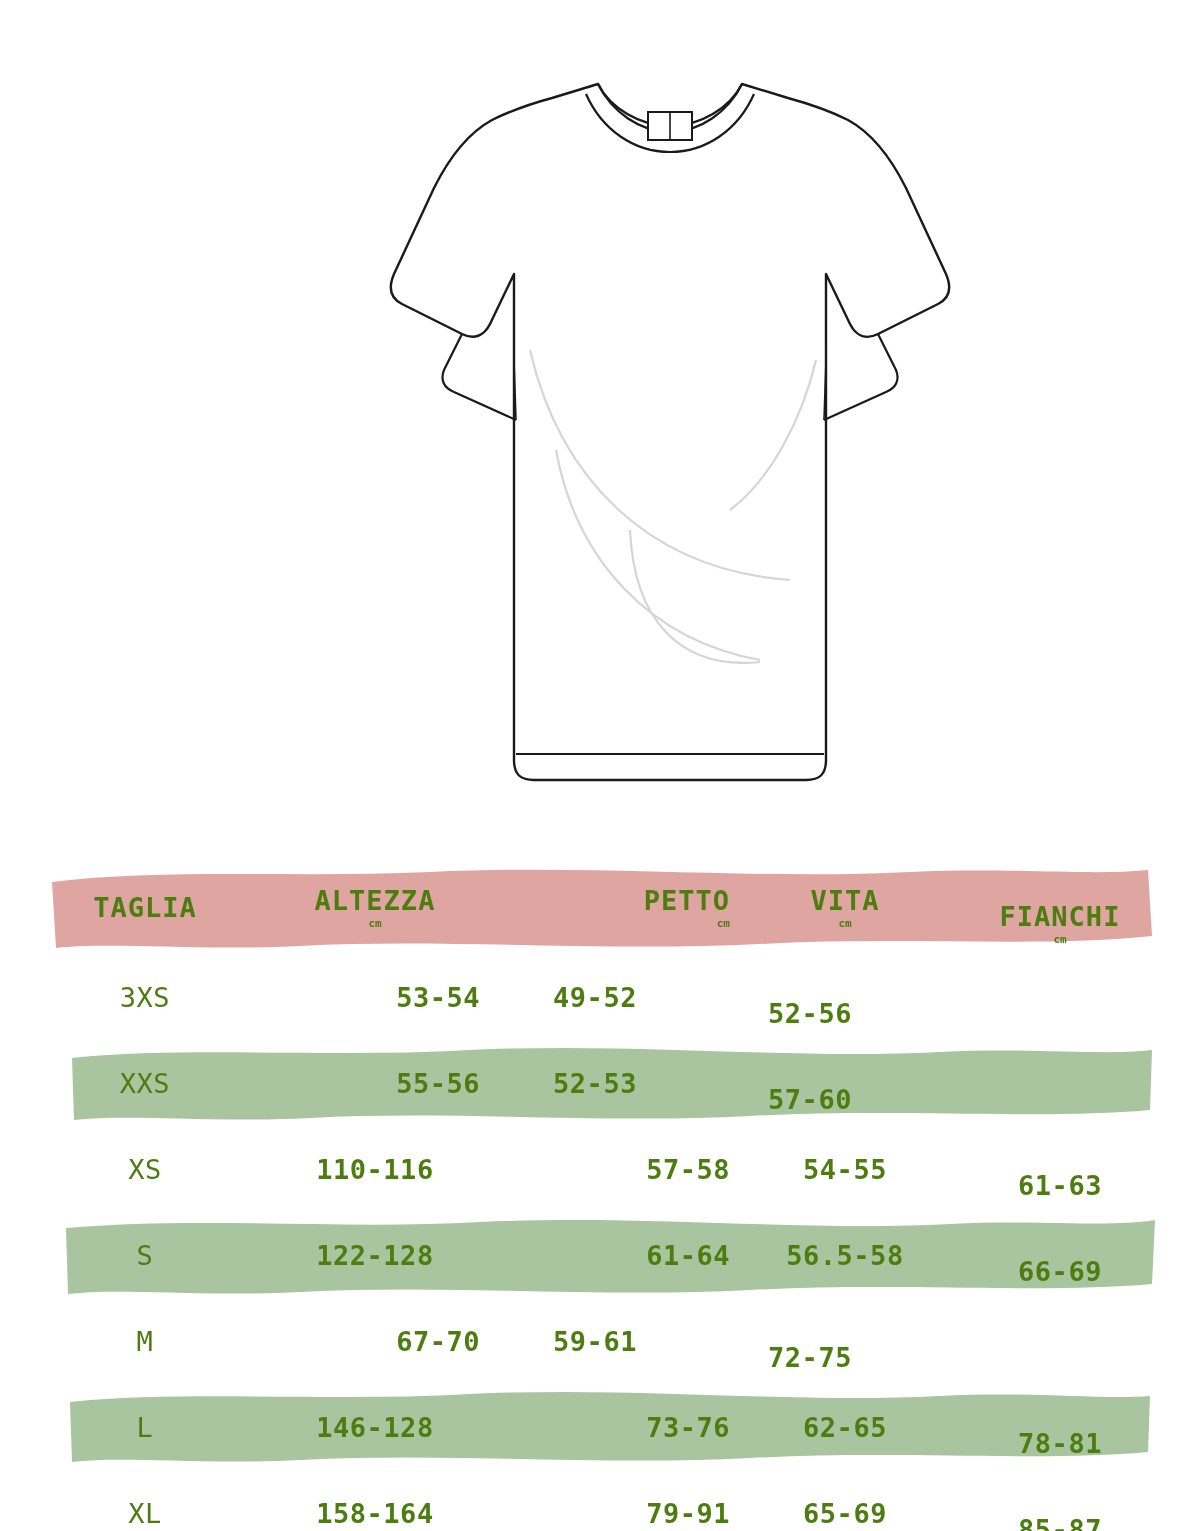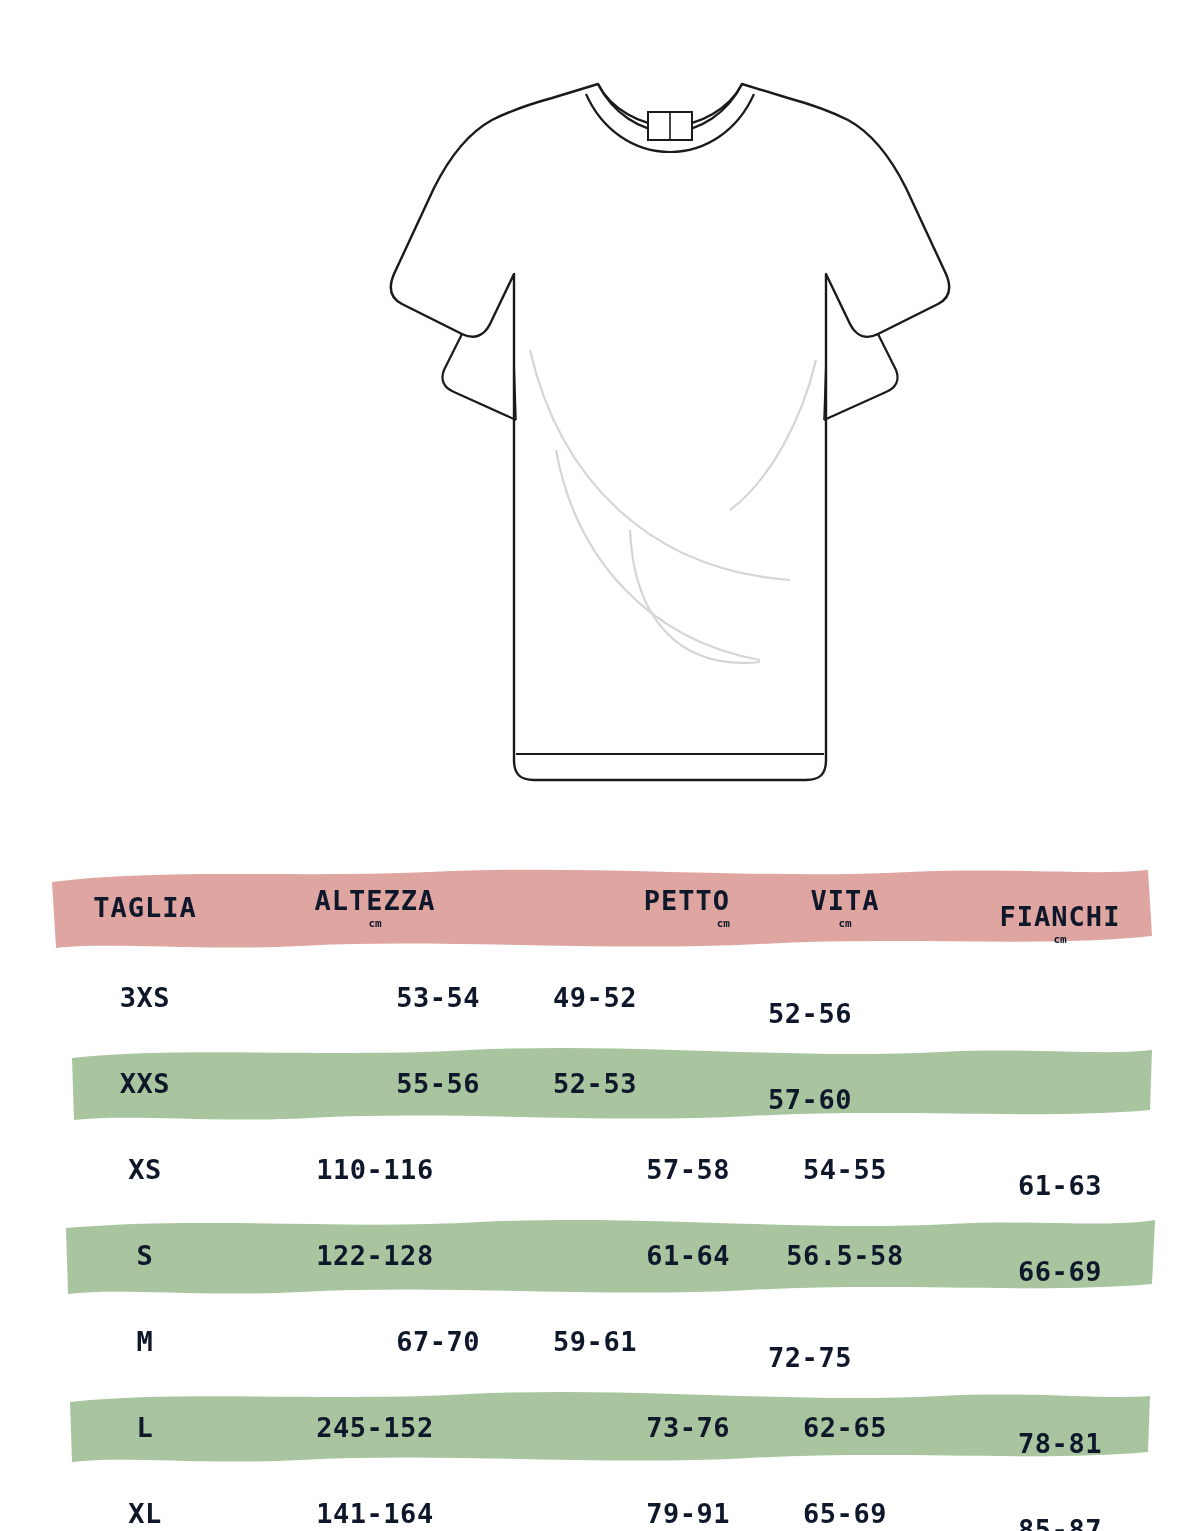--- a/index.html
+++ b/index.html
@@ -55,21 +55,21 @@
     z-index: 1;
     display: flex;
     align-items: center;
     height: 100%;
     padding: 0 40px;
     box-sizing: border-box;
   }
 
   .cell {
     text-align: center;
-    color: #0f172a;
+    color: #4d7c0f;
   }
   .c-size   { width: 210px; }
   .c-alt    { width: 250px; }
   .c-pet    { width: 230px; text-align: right; }
   .c-vit    { width: 230px; }
   .c-fia    { width: 200px; margin-top: 32px; }
 
   .header-row .cell {
     font-size: 27px;
     font-weight: bold;
@@ -86,21 +86,21 @@
   .header-row {
     height: 92px;
   }
 
   .data-row .cell {
     font-size: 27px;
     font-weight: bold;
     letter-spacing: 0.5px;
   }
   .data-row .c-size {
-    font-weight: bold;
+    font-weight: normal;
   }
 </style>
 </head>
 <body>
 
 <div class="shirt-area">
   <svg class="shirt-svg" width="740" height="740" viewBox="0 0 740 740">
 
     <path d="M262 60
              C 278 52, 300 44, 322 38
@@ -236,30 +236,30 @@
     </div>
   </div>
 
   <div class="row data-row">
     <svg class="brush" viewBox="0 0 1200 86" preserveAspectRatio="none">
       <path d="M70 18 C 190 6, 330 18, 470 10 C 640 2, 790 20, 940 12 C 1030 7, 1100 16, 1150 12
                L 1148 68 C 1040 78, 900 66, 750 74 C 600 82, 450 68, 300 76 C 200 81, 125 72, 72 78 Z" fill="#a9c5a0"></path>
     </svg>
     <div class="cells">
       <div class="cell c-size">L</div>
-      <div class="cell c-alt">245-152</div>
+      <div class="cell c-alt">146-128</div>
       <div class="cell c-pet">73-76</div>
       <div class="cell c-vit">62-65</div>
       <div class="cell c-fia">78-81</div>
     </div>
   </div>
 
   <div class="row data-row">
     <div class="cells">
       <div class="cell c-size">XL</div>
-      <div class="cell c-alt">141-164</div>
+      <div class="cell c-alt">158-164</div>
       <div class="cell c-pet">79-91</div>
       <div class="cell c-vit">65-69</div>
       <div class="cell c-fia">85-87</div>
     </div>
   </div>
 
 </div>
 
 </body></html>

